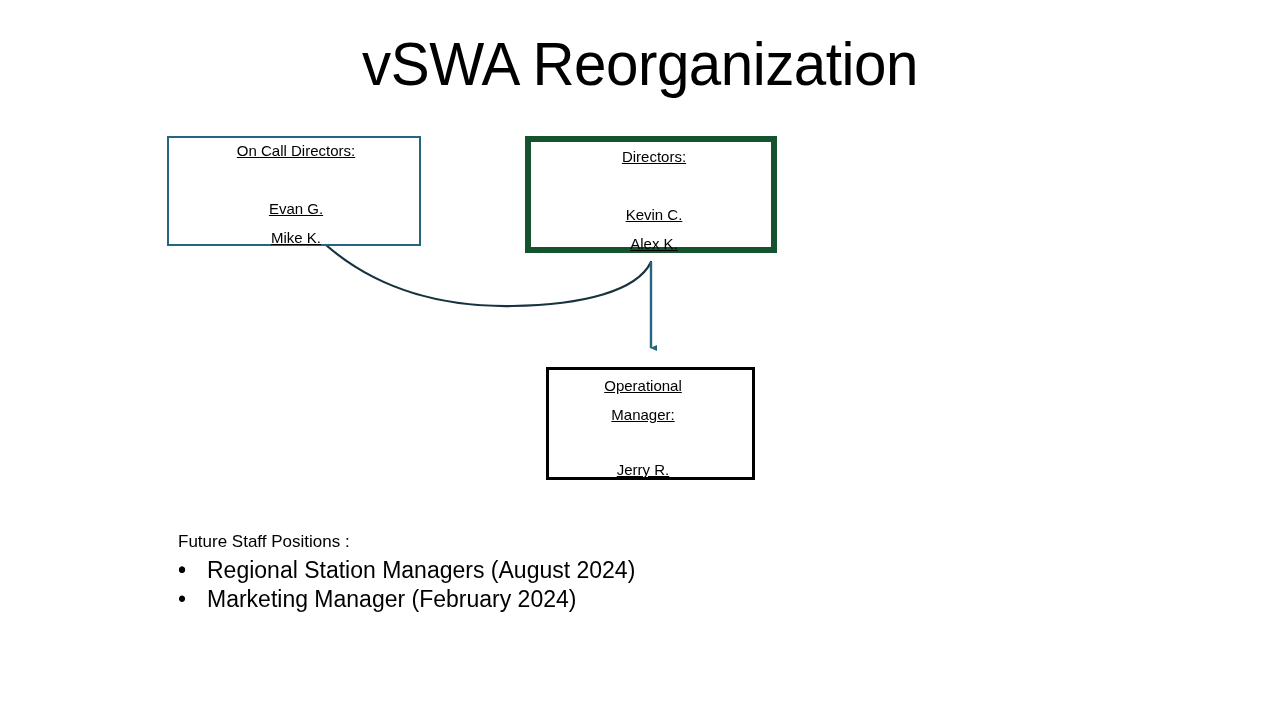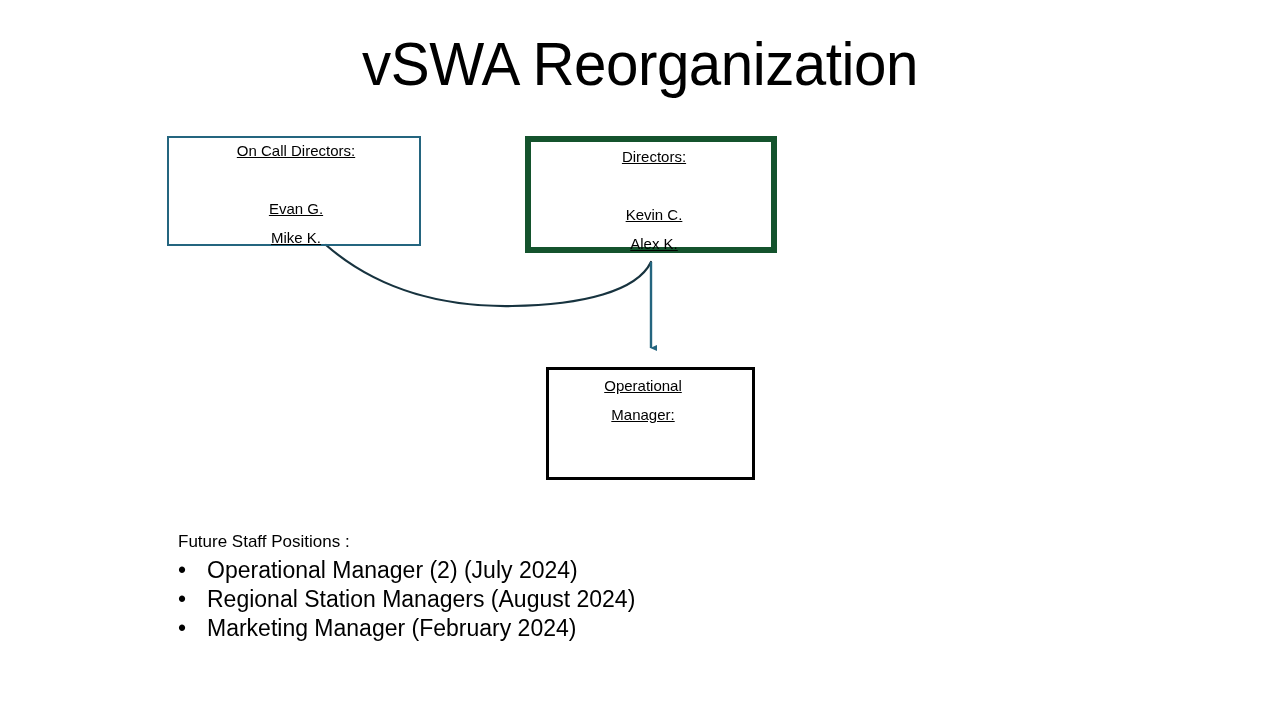--- a/index.html
+++ b/index.html
@@ -168,29 +168,29 @@
     <div class="box-line">Kevin C.</div>
     <div class="box-line">Alex K.</div>
   </div>
 </div>
 
 <div class="org-box" id="box-opmanager">
   <div class="box-inner">
     <div class="box-line">Operational</div>
     <div class="box-line">Manager:</div>
     <div class="box-gap"></div>
+    <div class="box-line">Jerry R.</div>
   </div>
 </div>
 
 <div id="future-staff">
   <div class="fs-heading">Future Staff Positions :</div>
   <ul>
     <li>
       <span class="bullet-dot">•</span>
-      <span>Operational Manager (2) (July 2024)</span>
     </li>
     <li>
       <span class="bullet-dot">•</span>
       <span>Regional Station Managers (August 2024)</span>
     </li>
     <li>
       <span class="bullet-dot">•</span>
       <span>Marketing Manager (February 2024)</span>
     </li>
   </ul>

